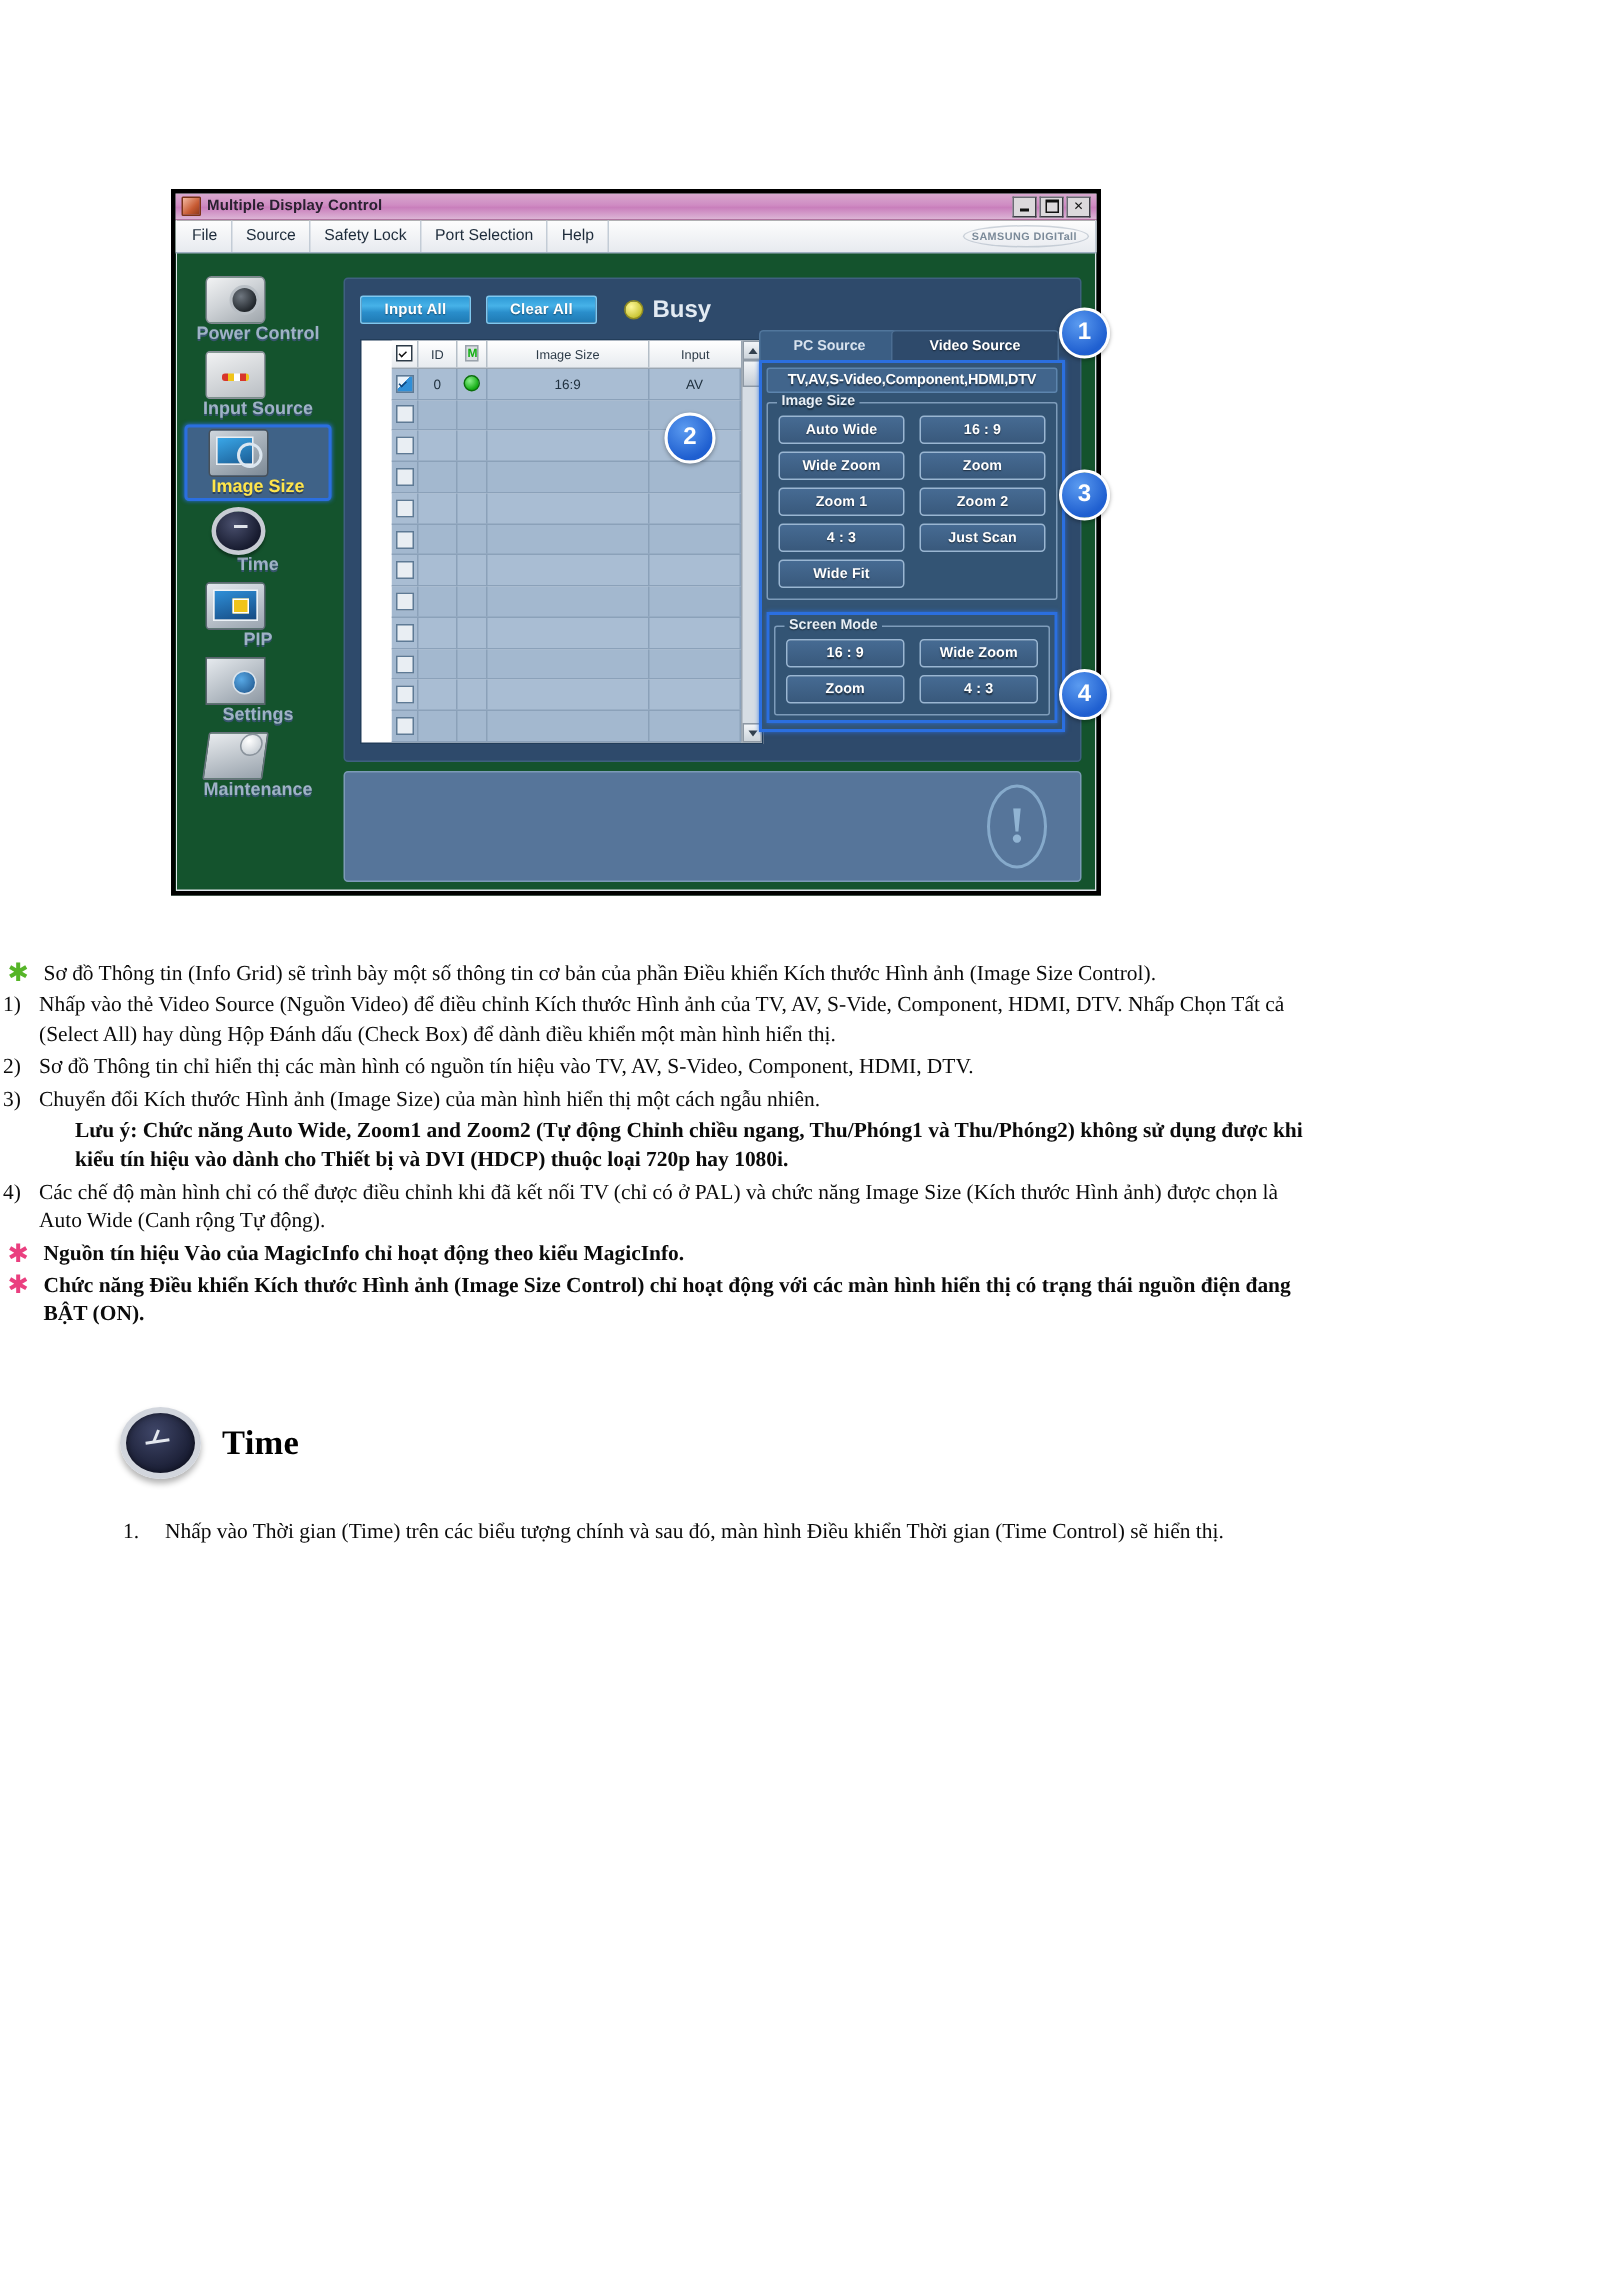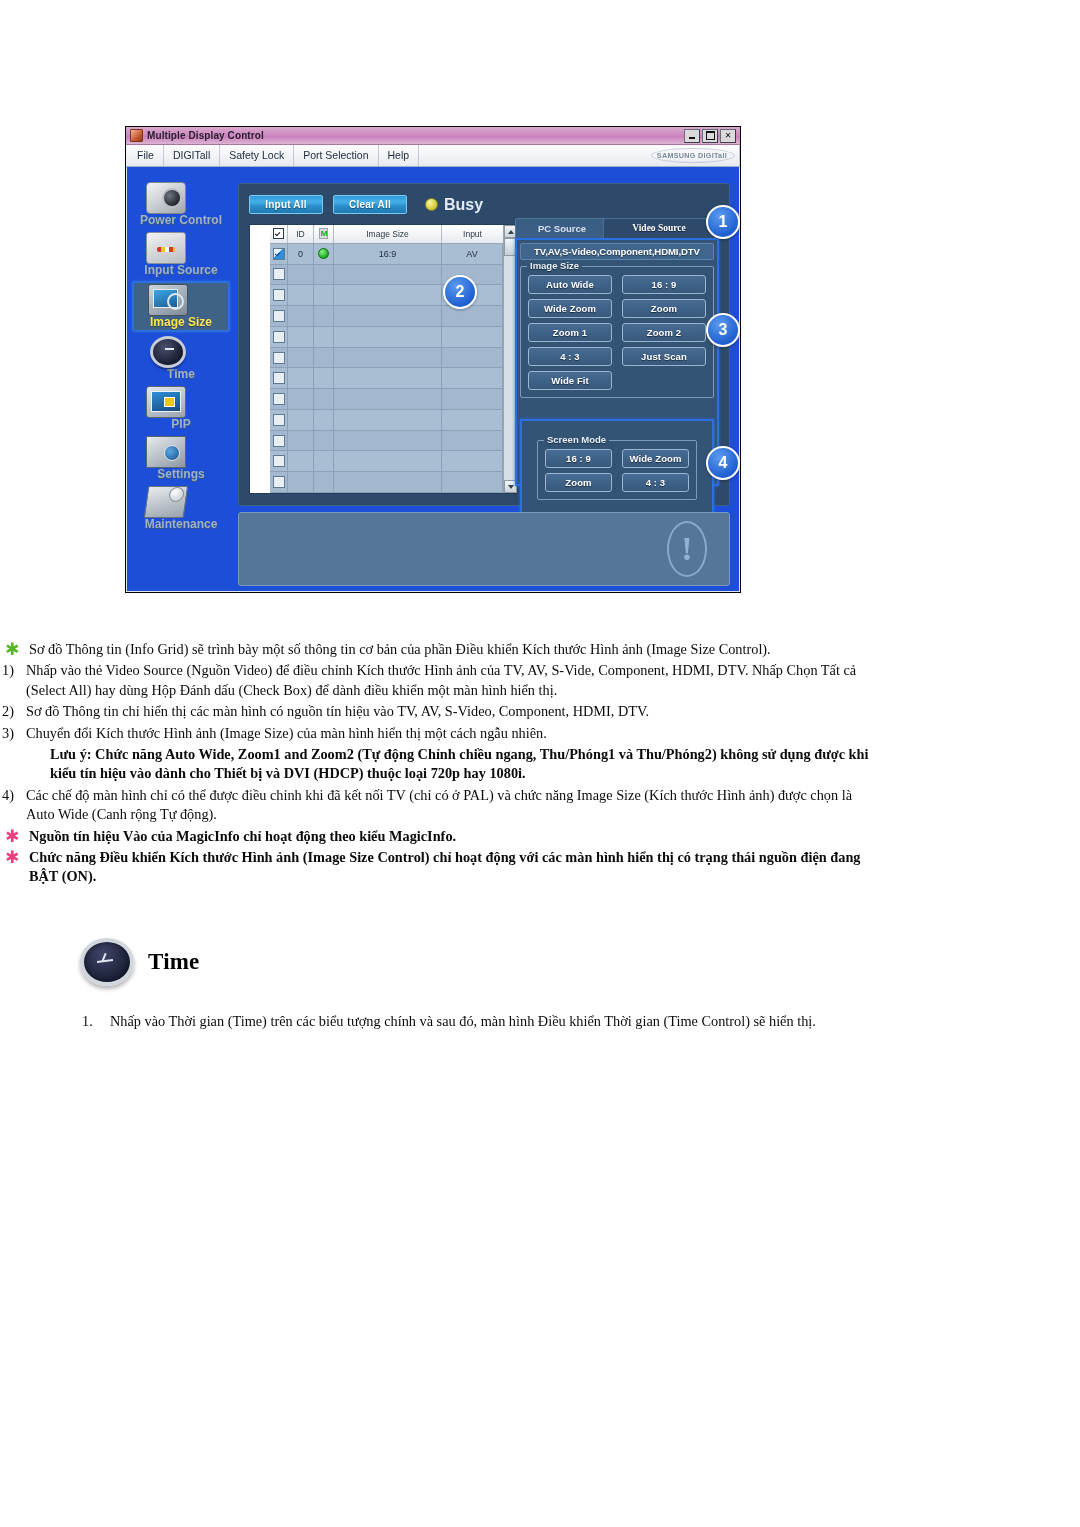--- a/index.html
+++ b/index.html
@@ -4,23 +4,23 @@
 <style>
   html,body{margin:0;padding:0;}
   body{
     width:1080px;height:1527px;background:#ffffff;
     font-family:"Liberation Serif", serif;
     color:#000;position:relative;overflow:hidden;
   }
 
   
   #app-window{
-    position:absolute;left:125px;top:126px;width:614px;height:465px;
-    background:#1d4ed8;
-    border:1px solid #000000;
+    position:absolute;left:114px;top:126px;width:614px;height:465px;
+    background:#14532d;
+    border:3px solid #000000;
     box-shadow:0 0 0 1px #dfe4ea inset;
     font-family:"Liberation Sans", sans-serif;
   }
   .titlebar{
     height:17px;
     background:linear-gradient(to bottom,#d9a9cf 0%,#cf8cc3 45%,#c97fbc 55%,#dcb4d5 100%);
     display:flex;align-items:center;padding:0 2px;
     border-bottom:1px solid #b0739f;
   }
   .title-ico{
@@ -182,21 +182,21 @@
   }
   .tabs{display:flex;height:16px;align-items:flex-end;}
   .tab{
     font-size:9.5px;font-weight:bold;color:#d7e2ee;text-align:center;
     height:19px;line-height:19px;position:relative;
   }
   .tab.pc{width:92px;background:#3b5e84;border-radius:3px 3px 0 0;
     border:1px solid #51769c;border-bottom:none;}
   .tab.vid{width:110px;background:#2e4a6b;color:#ffffff;
     border-radius:3px 3px 0 0;border:1px solid #4b6d92;border-bottom:none;margin-left:-6px;
-    text-shadow:0 1px 1px rgba(0,0,0,.5);font-family:Liberation Serif, serif;}
+    text-shadow:0 1px 1px rgba(0,0,0,.5);}
   .ctrl-box{
     border:2px solid #2b6fe0;background:#335474;padding:3px;height:calc(100% - 22px);
     box-sizing:border-box;box-shadow:0 0 3px rgba(43,111,224,.9);
   }
   .src-bar{
     background:#41658c;border:1px solid #5d85ae;border-radius:2px;
     font-size:9.6px;font-weight:bold;color:#ffffff;text-align:center;
     padding:2px 0;letter-spacing:-.1px;text-shadow:0 1px 1px rgba(0,0,0,.5);
   }
   .fieldset{
@@ -209,21 +209,21 @@
   }
   .btn-grid{display:grid;grid-template-columns:1fr 1fr;gap:5px 10px;}
   .sbtn{
     height:17px;line-height:17px;text-align:center;
     font-size:9.5px;font-weight:bold;color:#ffffff;
     background:linear-gradient(to bottom,#466b93,#39597c);
     border:1px solid #9ab6d2;border-radius:3px;
     text-shadow:0 1px 1px rgba(0,0,0,.55);letter-spacing:.1px;
   }
   .screen-mode-box{
-    margin-top:21px;border:2px solid #2b6fe0;background:#335474;padding:15px;
+    margin-top:8px;border:2px solid #2b6fe0;background:#335474;padding:3px;
     box-shadow:0 0 3px rgba(43,111,224,.9);
   }
 
   
   .status-area{
     position:absolute;left:112px;right:10px;top:345px;height:72px;
     border:1px solid #7c9ab7;border-radius:3px;background:#56759a;
   }
   .excl{
     position:absolute;right:22px;top:8px;width:36px;height:52px;border-radius:50%;
@@ -294,21 +294,21 @@
         </div>
       <div class="tbtn tb-max">
           <i></i>
         </div>
       <div class="tbtn tb-close">✕</div>
     </div>
   </div>
 
   <div class="menubar">
     <div class="menu-item">File</div>
-    <div class="menu-item">DIGITall</div>
+    <div class="menu-item">Source</div>
     <div class="menu-item">Safety Lock</div>
     <div class="menu-item">Port Selection</div>
     <div class="menu-item">Help</div>
     <div class="menu-fill"></div>
     <div class="samsung-logo">SAMSUNG DIGITall</div>
   </div>
 
   <div class="app-body">
 
     <div class="sidebar">

